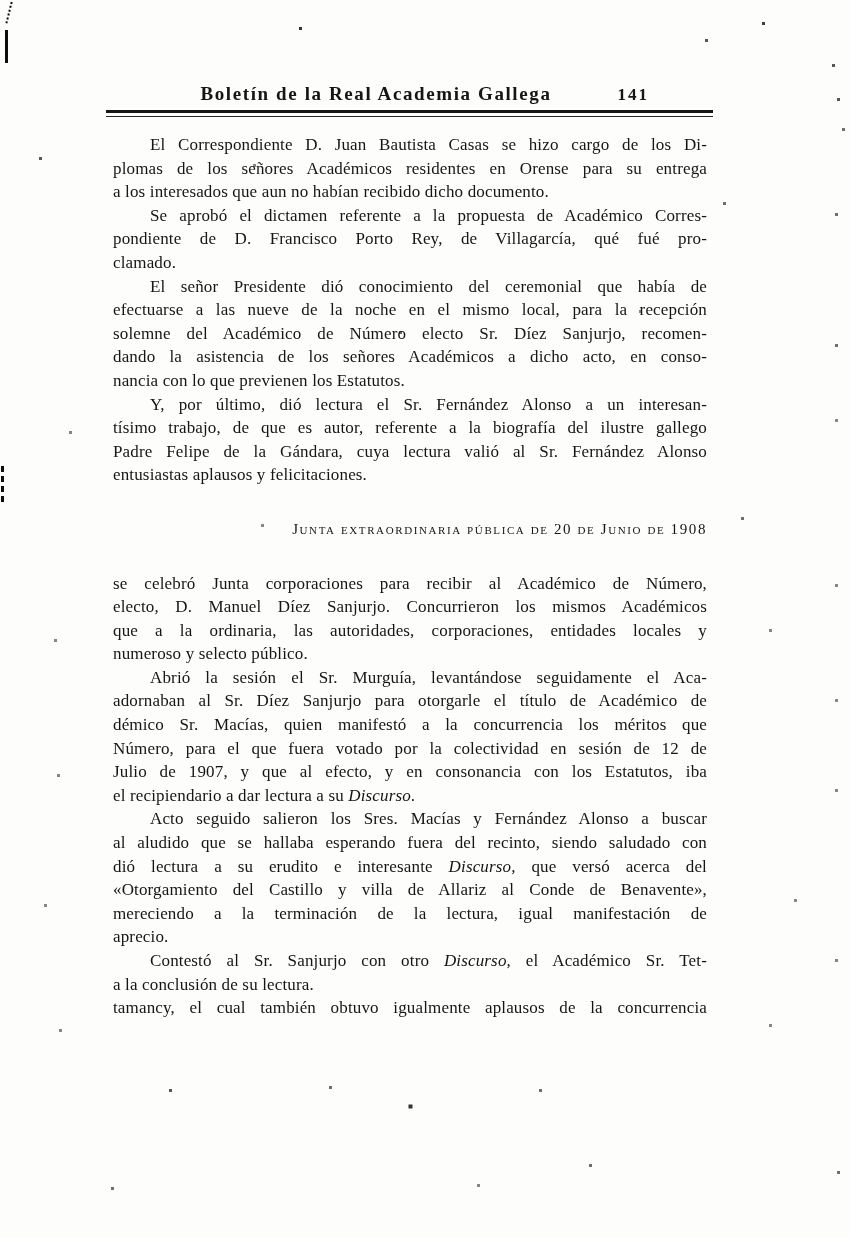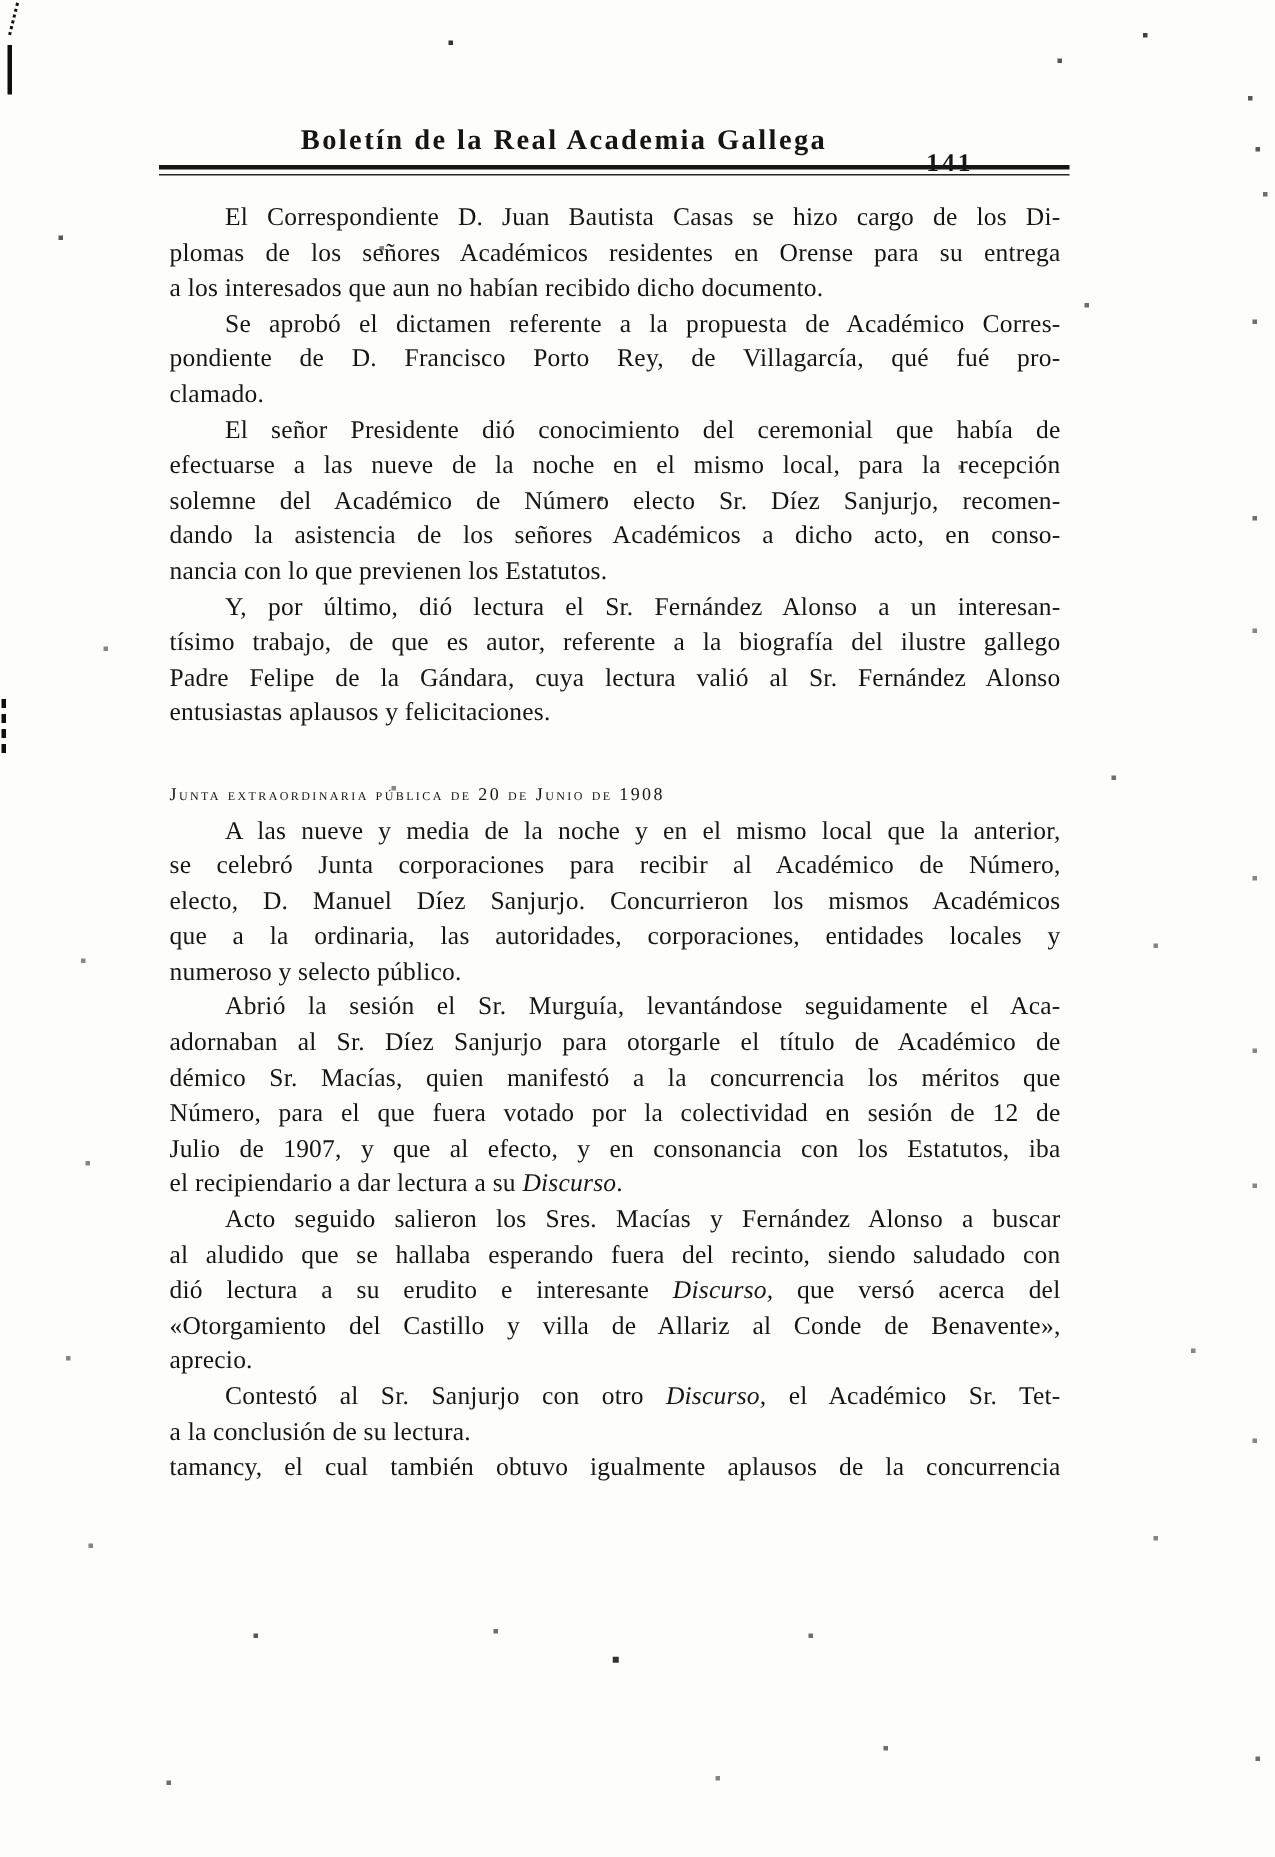--- a/index.html
+++ b/index.html
@@ -29,21 +29,21 @@
     text-align: center;
     transform: translateX(-34px);
     font-size: 19px;
     font-weight: bold;
     letter-spacing: 1.6px;
     white-space: nowrap;
   }
   .page-number {
     position: absolute;
     right: 58px;
-    top: 16px;
+    top: 2px;
     font-size: 17px;
     font-weight: bold;
     letter-spacing: 2px;
   }
   .double-rule {
     position: absolute;
     top: 110px;
     left: 106px;
     width: 607px;
     height: 3px;
@@ -63,23 +63,24 @@
   }
   .paragraph { margin: 0; }
   .line {
     text-align: justify;
     text-align-last: justify;
   }
   .line.first { text-indent: 37px; }
   .line.last { text-align-last: left; }
   .section-heading {
     margin-top: 31px;
-    text-align: left;
+    margin-bottom: 30px;
+    text-align: right;
     font-variant: small-caps;
-    font-size: 12px;
+    font-size: 15px;
     letter-spacing: 1.6px;
     white-space: nowrap;
   }
 
   
   .ink-squiggle {
     position: absolute;
     left: 8px; top: 2px;
     width: 3px; height: 22px;
     border-left: 2px dotted #111;
@@ -177,39 +178,39 @@
         <div class="line last"><span>nancia con lo que previenen los Estatutos.</span></div>
       </div>
       <div class="paragraph">
         <div class="line first"><span>Y, por último, dió lectura el Sr. Fernández Alonso a un interesan-</span></div>
         <div class="line"><span>tísimo trabajo, de que es autor, referente a la biografía del ilustre gallego</span></div>
         <div class="line"><span>Padre Felipe de la Gándara, cuya lectura valió al Sr. Fernández Alonso</span></div>
         <div class="line last"><span>entusiastas aplausos y felicitaciones.</span></div>
       </div>
       <div class="section-heading">Junta extraordinaria pública de 20 de Junio de 1908</div>
       <div class="paragraph">
-        <div class="line first"><span>A las nueve y media de la noche y en el mismo local que la anterior,</span></div>
         <div class="line"><span>se celebró Junta corporaciones para recibir al Académico de Número,</span></div>
         <div class="line"><span>electo, D. Manuel Díez Sanjurjo. Concurrieron los mismos Académicos</span></div>
         <div class="line"><span>que a la ordinaria, las autoridades, corporaciones, entidades locales y</span></div>
         <div class="line last"><span>numeroso y selecto público.</span></div>
       </div>
       <div class="paragraph">
         <div class="line first"><span>Abrió la sesión el Sr. Murguía, levantándose seguidamente el Aca-</span></div>
         <div class="line"><span>adornaban al Sr. Díez Sanjurjo para otorgarle el título de Académico de</span></div>
         <div class="line"><span>démico Sr. Macías, quien manifestó a la concurrencia los méritos que</span></div>
         <div class="line"><span>Número, para el que fuera votado por la colectividad en sesión de 12 de</span></div>
         <div class="line"><span>Julio de 1907, y que al efecto, y en consonancia con los Estatutos, iba</span></div>
         <div class="line last"><span>el recipiendario a dar lectura a su </span><i>Discurso</i><span>.</span></div>
       </div>
       <div class="paragraph">
         <div class="line first"><span>Acto seguido salieron los Sres. Macías y Fernández Alonso a buscar</span></div>
         <div class="line"><span>al aludido que se hallaba esperando fuera del recinto, siendo saludado con</span></div>
         <div class="line"><span>dió lectura a su erudito e interesante </span><i>Discurso,</i><span> que versó acerca del</span></div>
         <div class="line"><span>«Otorgamiento del Castillo y villa de Allariz al Conde de Benavente»,</span></div>
+        <div class="line"><span>mereciendo a la terminación de la lectura, igual manifestación de</span></div>
         <div class="line last"><span>aprecio.</span></div>
       </div>
       <div class="paragraph">
         <div class="line first"><span>Contestó al Sr. Sanjurjo con otro </span><i>Discurso,</i><span> el Académico Sr. Tet-</span></div>
         <div class="line last"><span>a la conclusión de su lectura.</span></div>
         <div class="line"><span>tamancy, el cual también obtuvo igualmente aplausos de la concurrencia</span></div>
       </div>
     </main>
 
   <div class="specks"></div>

